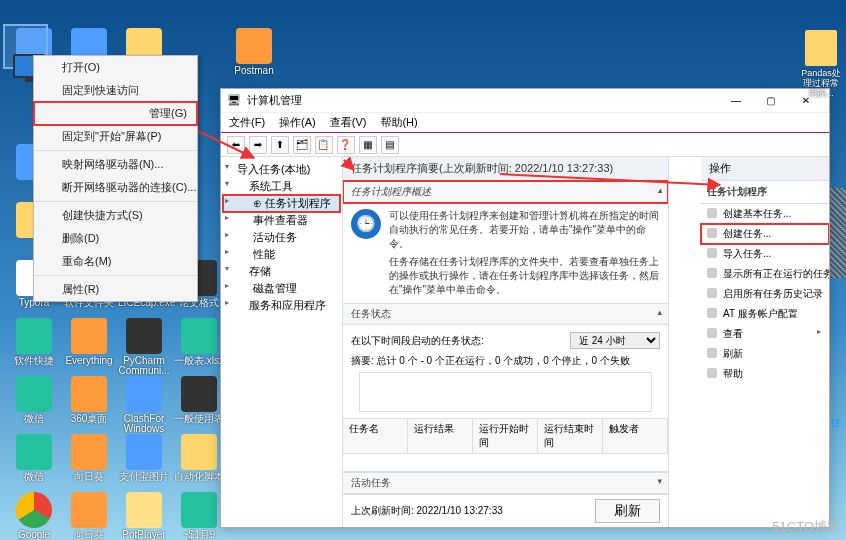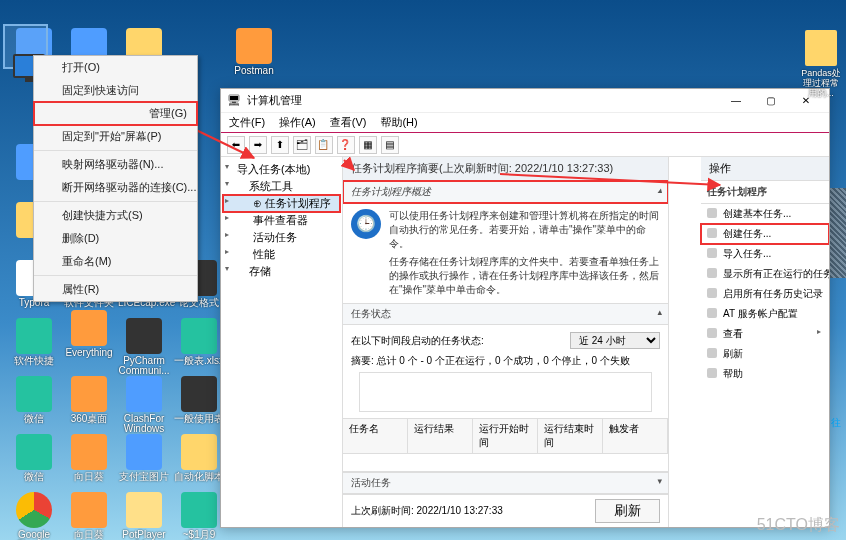--- a/index.html
+++ b/index.html
@@ -70,21 +70,21 @@
   .actions .aitem.hl { outline:2px solid #e33; outline-offset:-1px;}
   .actions .aitem .arr { float:right; font-size:8px; color:#666;}
   
   
   .righticon { position:absolute; right:5px; top:30px; width:40px; text-align:center; font-size:9px; line-height:10px; color:#fff; text-shadow:0 0 2px #000; z-index:6;}
   .righticon .ic { width:32px; height:36px; margin:0 auto 2px; background:#ffd66b; border-radius:2px;}
   
   .qrcode { position:absolute; right:0; top:188px; width:32px; height:90px; background:#888; z-index:1; opacity:0.7; background-image:repeating-linear-gradient(45deg,#555 0 2px,#999 2px 4px);}
   
   .link51 { position:absolute; right:5px; top:416px; font-size:10px; color:#0af; z-index:2;}
-  .watermark { position:absolute; right:6px; bottom:4px; font-size:16px; color:#bbb; z-index:6;text-align:right;}
+  .watermark { position:absolute; right:6px; bottom:4px; font-size:13px; color:#bbb; z-index:6;text-align:right;}
   
   
   .arrows { position:absolute; inset:0; z-index:4; pointer-events:none;}
   
   .selCorner { position:absolute; left:3px; top:24px; width:45px; height:45px; border:2px solid #7db4e6; background:rgba(125,180,230,0.25); z-index:4;}
   .monitorIcon { position:absolute; left:8px; top:28px; width:32px; height:24px; background:#2a7fd9; border:2px solid #333; border-radius:2px;}
   .monitorIcon::after { content:""; position:absolute; left:10px; bottom:-6px; width:12px; height:4px; background:#333;}
 </style>
 </head>
 <body>
@@ -95,21 +95,21 @@
     <div class="dicon" style="left: 118px; top: 28px;"><div class="ic folder"></div><span></span></div>
     <div class="dicon" style="left: 228px; top: 28px;"><div class="ic orange"></div><span>Postman</span></div>
     <div class="dicon" style="left: 8px; top: 144px;"><div class="ic blue"></div><span></span></div>
     <div class="dicon" style="left: 8px; top: 202px;"><div class="ic folder"></div><span></span></div>
     <div class="dicon" style="left: 8px; top: 260px;"><div class="ic white"></div><span>Typora</span></div>
     <div class="dicon" style="left: 63px; top: 260px;"><div class="ic folder"></div><span>软件文件夹</span></div>
     <div class="dicon" style="left: 118px; top: 260px;"><div class="ic white"></div><span>LICEcap.exe</span></div>
     <div class="dicon" style="left: 173px; top: 260px;"><div class="ic dark"></div><span>论文格式</span></div>
     <div class="dicon" style="left: 228px; top: 260px;"><div class="ic folder"></div><span>music code</span></div>
     <div class="dicon" style="left: 8px; top: 318px;"><div class="ic green"></div><span>软件快捷</span></div>
-    <div class="dicon" style="left: 63px; top: 310px;"><div class="ic orange"></div><span>Everything</span></div>
+    <div class="dicon" style="left: 63px; top: 318px;"><div class="ic orange"></div><span>Everything</span></div>
     <div class="dicon" style="left: 118px; top: 318px;"><div class="ic dark"></div><span>PyCharm Communi...</span></div>
     <div class="dicon" style="left: 173px; top: 318px;"><div class="ic green"></div><span>一般表.xlsx</span></div>
     <div class="dicon" style="left: 228px; top: 318px;"><div class="ic folder"></div><span>RSCU数据...</span></div>
     <div class="dicon" style="left: 8px; top: 376px;"><div class="ic green"></div><span>微信</span></div>
     <div class="dicon" style="left: 63px; top: 376px;"><div class="ic orange"></div><span>360桌面</span></div>
     <div class="dicon" style="left: 118px; top: 376px;"><div class="ic blue"></div><span>ClashFor Windows</span></div>
     <div class="dicon" style="left: 173px; top: 376px;"><div class="ic dark"></div><span>一般使用表</span></div>
     <div class="dicon" style="left: 228px; top: 376px;"><div class="ic blue"></div><span>test(修改 后).py</span></div>
     <div class="dicon" style="left: 8px; top: 434px;"><div class="ic green"></div><span>微信</span></div>
     <div class="dicon" style="left: 63px; top: 434px;"><div class="ic orange"></div><span>向日葵</span></div>
@@ -178,20 +178,22 @@
     </div>
   <div class="cmbody">
     <div class="tree">
       <div class="node exp">导入任务(本地)</div>
       <div class="node exp child">系统工具</div>
       <div class="node hl sel" style="padding-left:30px">⊕ <span>任务计划程序</span></div>
       <div class="node" style="padding-left:30px">事件查看器</div>
       <div class="node" style="padding-left:30px">活动任务</div>
       <div class="node" style="padding-left:30px">性能</div>
       <div class="node exp child">存储</div>
+      <div class="node" style="padding-left:30px">磁盘管理</div>
+      <div class="node child">服务和应用程序</div>
     </div>
 
     <div class="centerpane">
       <div class="centerhead">任务计划程序摘要(上次刷新时间: 2022/1/10 13:27:33)</div>
       <div class="subhead hl">
         <span>任务计划程序概述</span>
         <span class="collapse">▴</span>
       </div>
       <div class="infobox">
         <div class="ic">🕒</div>

